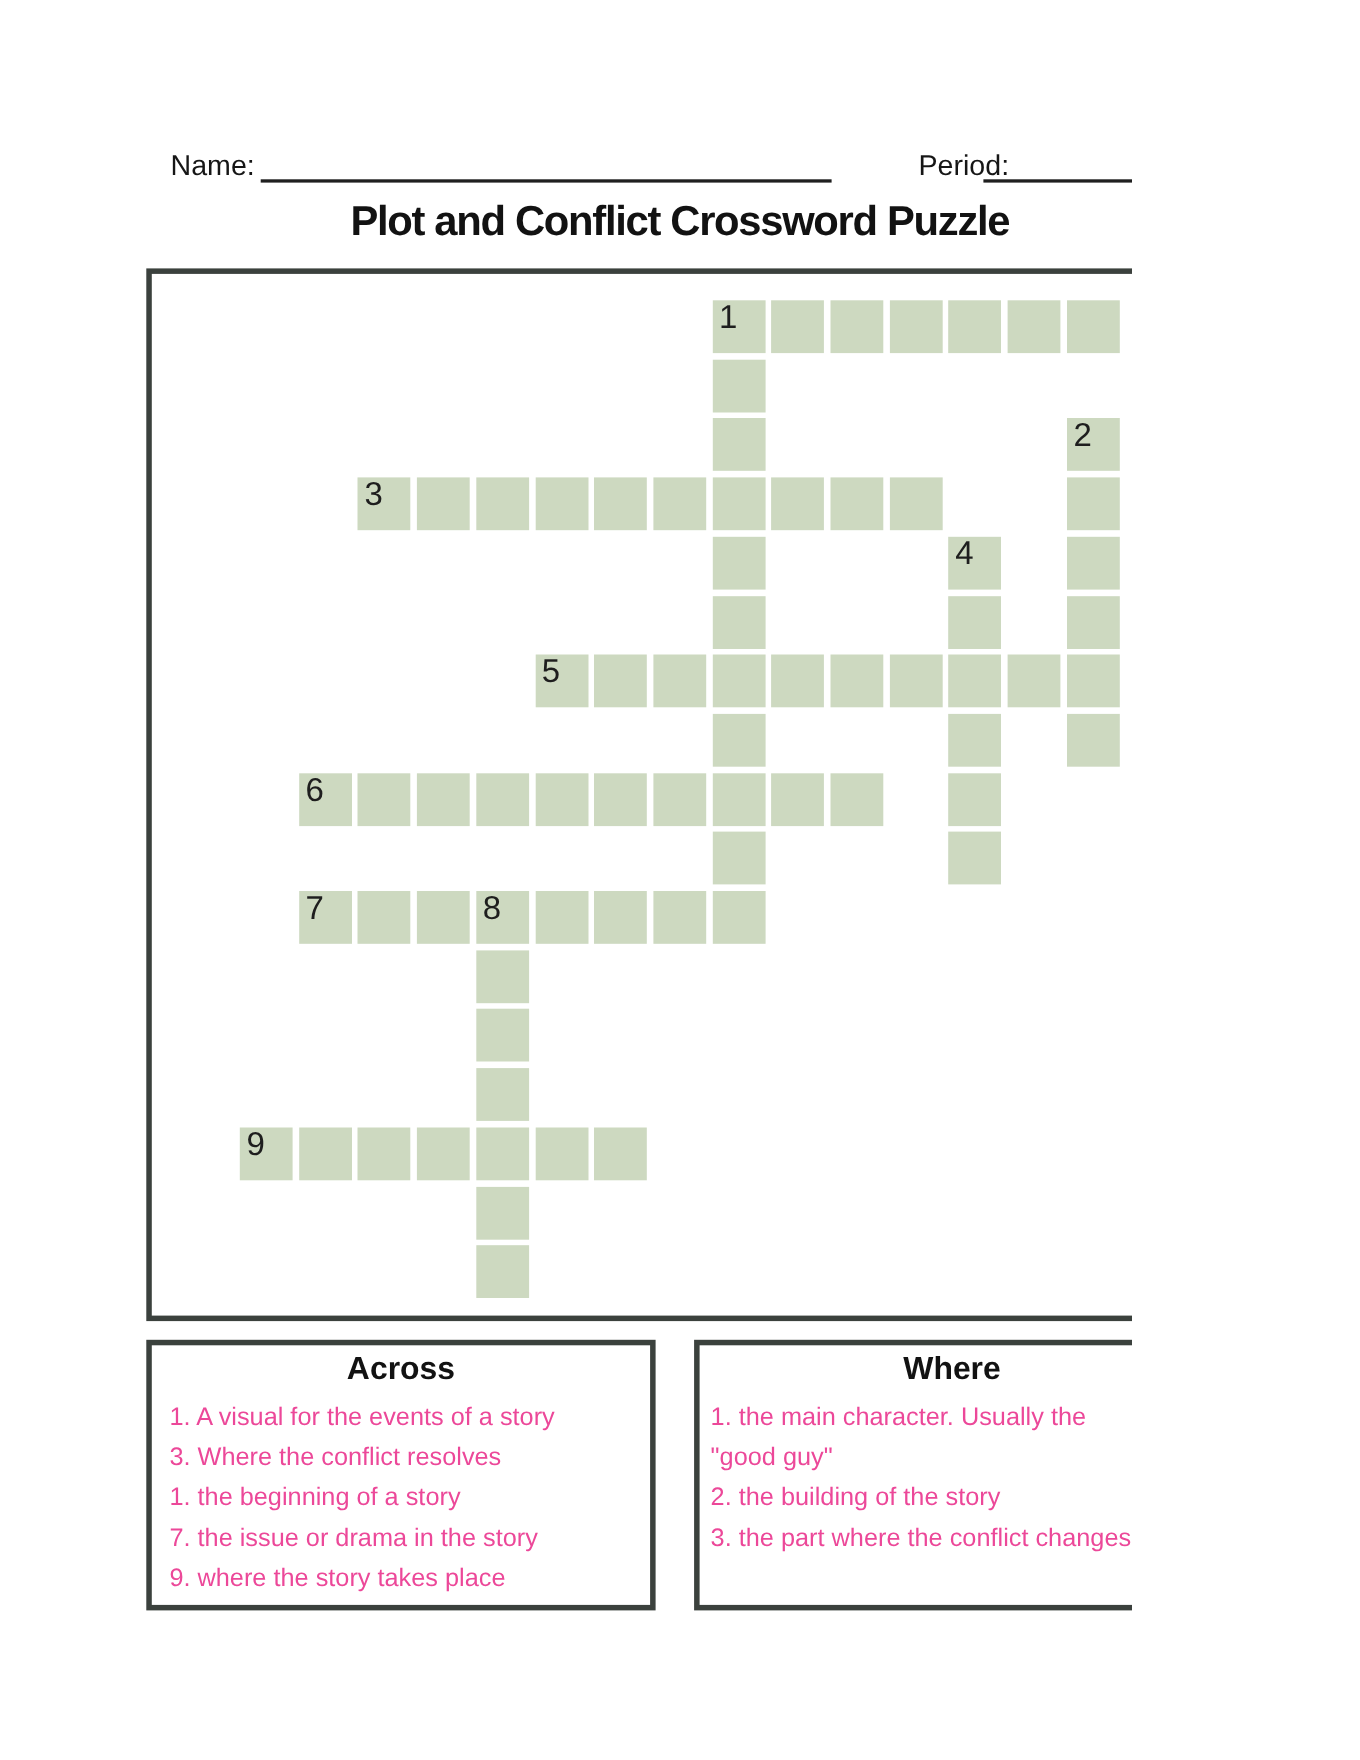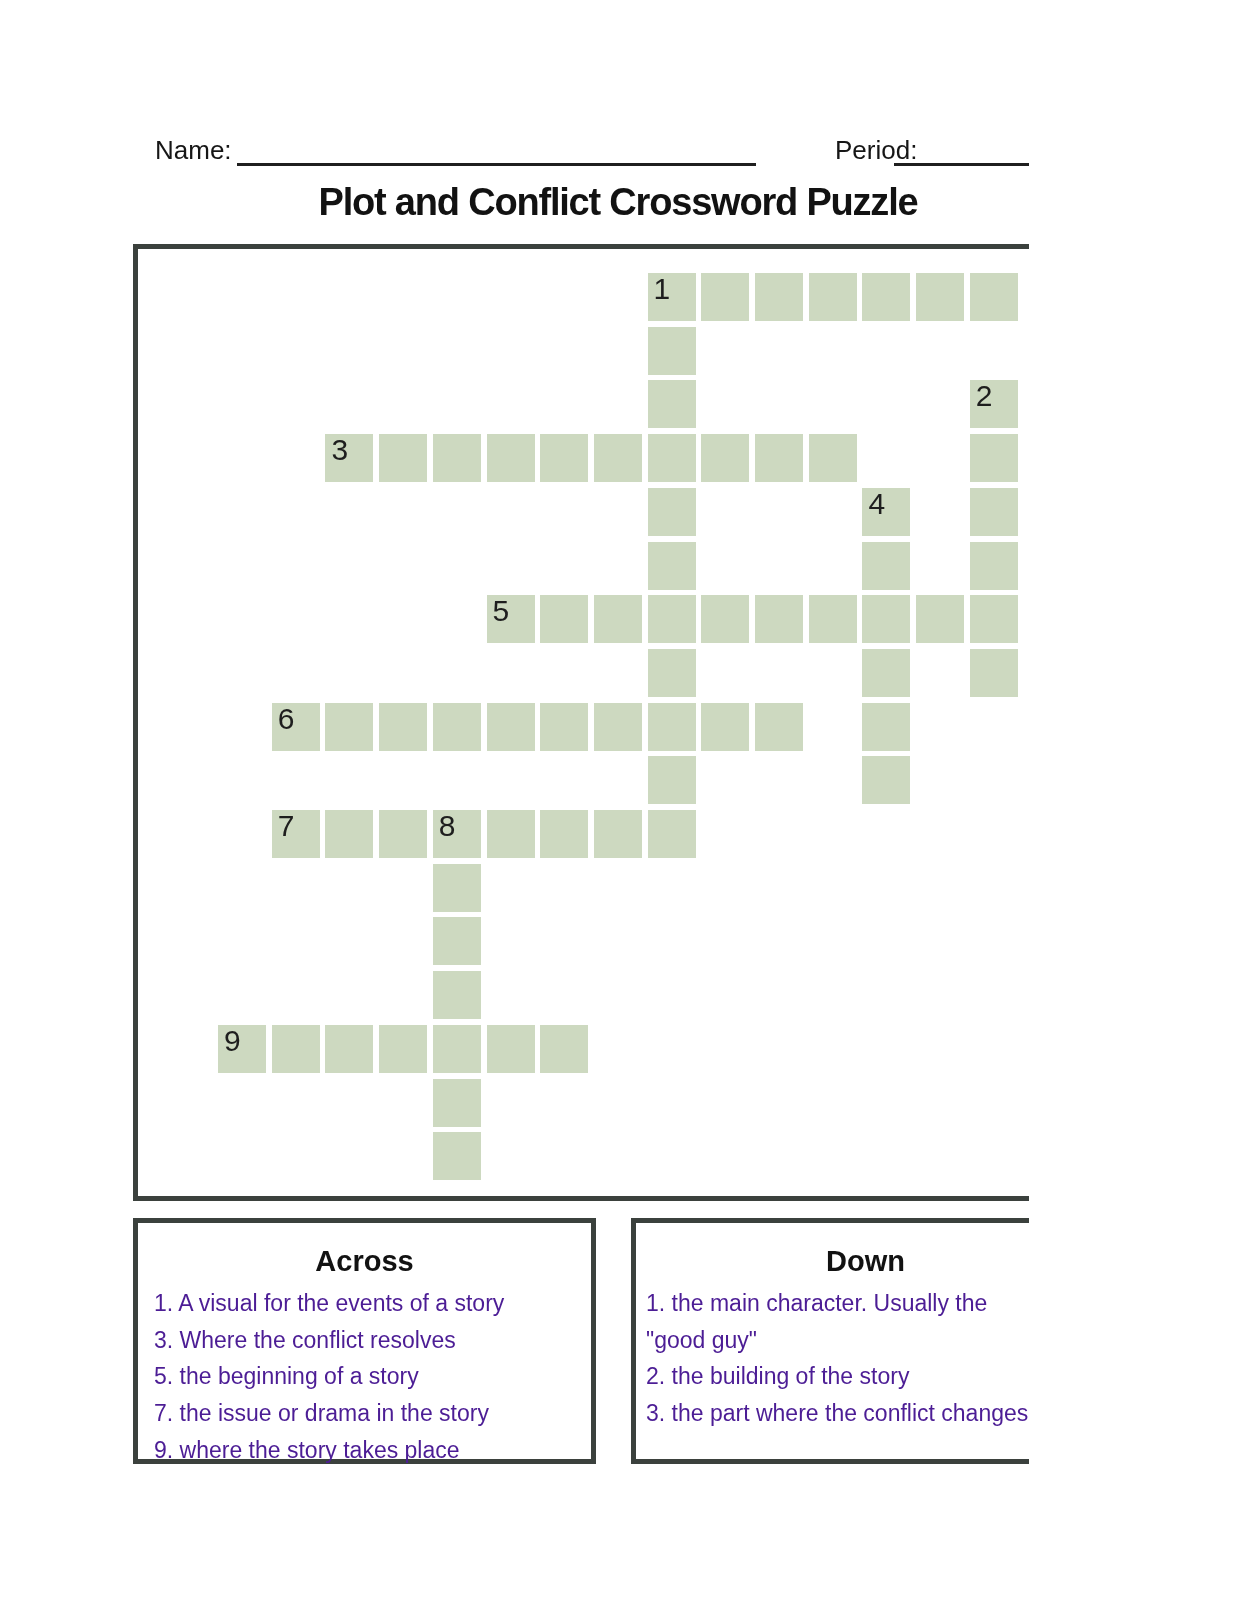--- a/index.html
+++ b/index.html
@@ -40,24 +40,24 @@
   }
   
   .clue-box{
     position:absolute;top:1218px;height:236px;
     border:5px solid var(--border-color,#3b413d);
     background:#ffffff;
   }
   .clue-box.across{left:133px;width:453px;}
   .clue-box.down{left:631px;width:459px;}
   .clue-title{
-    margin-top:21px;text-align:center;
+    margin-top:5px;text-align:center;
     font-size:29px;line-height:34px;font-weight:bold;color:#121212;
   }
-  .clues{margin-top:7px;font-size:23px;color:#4c1d95;}
+  .clues{margin-top:7px;font-size:23px;color:#ec4899;}
   .clue-box.across .clues{padding-left:16px;}
   .clue-box.down .clues{padding-left:10px;}
   .clue-line{line-height:36.7px;white-space:nowrap;}
 </style>
 </head>
 <body>
 
 <div class="page">
 
   <span class="hdr-label name">Name:</span>
@@ -160,28 +160,28 @@
       <div class="cell" style="left: 241.1px; top: 775.8px; width: 48px; height: 48px;"></div>
       <div class="cell" style="left: 348.5px; top: 775.8px; width: 48px; height: 48px;"></div>
       <div class="cell" style="left: 402.2px; top: 775.8px; width: 48px; height: 48px;"></div>
     </div>
 
   <div class="clue-box across">
     <div class="clue-title">Across</div>
     <div class="clues">
         <div class="clue-line">1. A visual for the events of a story</div>
         <div class="clue-line">3. Where the conflict resolves</div>
-        <div class="clue-line">5. the beginning of a story</div>
+        <div class="clue-line">1. the beginning of a story</div>
         <div class="clue-line">7. the issue or drama in the story</div>
         <div class="clue-line">9. where the story takes place</div>
       </div>
   </div>
 
   <div class="clue-box down">
-    <div class="clue-title">Down</div>
+    <div class="clue-title">Where</div>
     <div class="clues">
         <div class="clue-line">1. the main character. Usually the</div>
         <div class="clue-line">"good guy"</div>
         <div class="clue-line">2. the building of the story</div>
         <div class="clue-line">3. the part where the conflict changes</div>
       </div>
   </div>
 
 </div>
 

